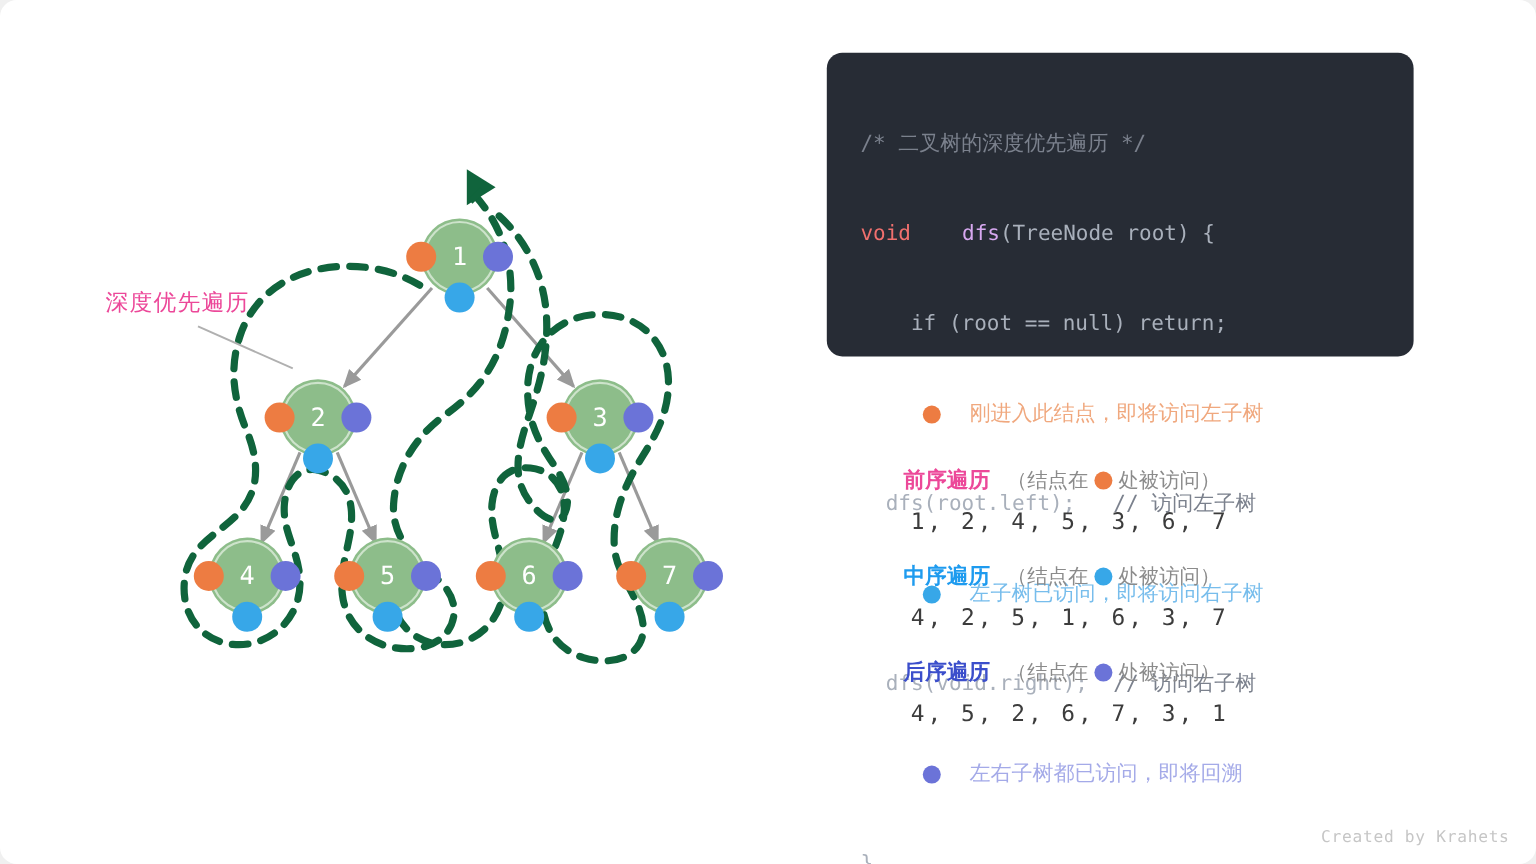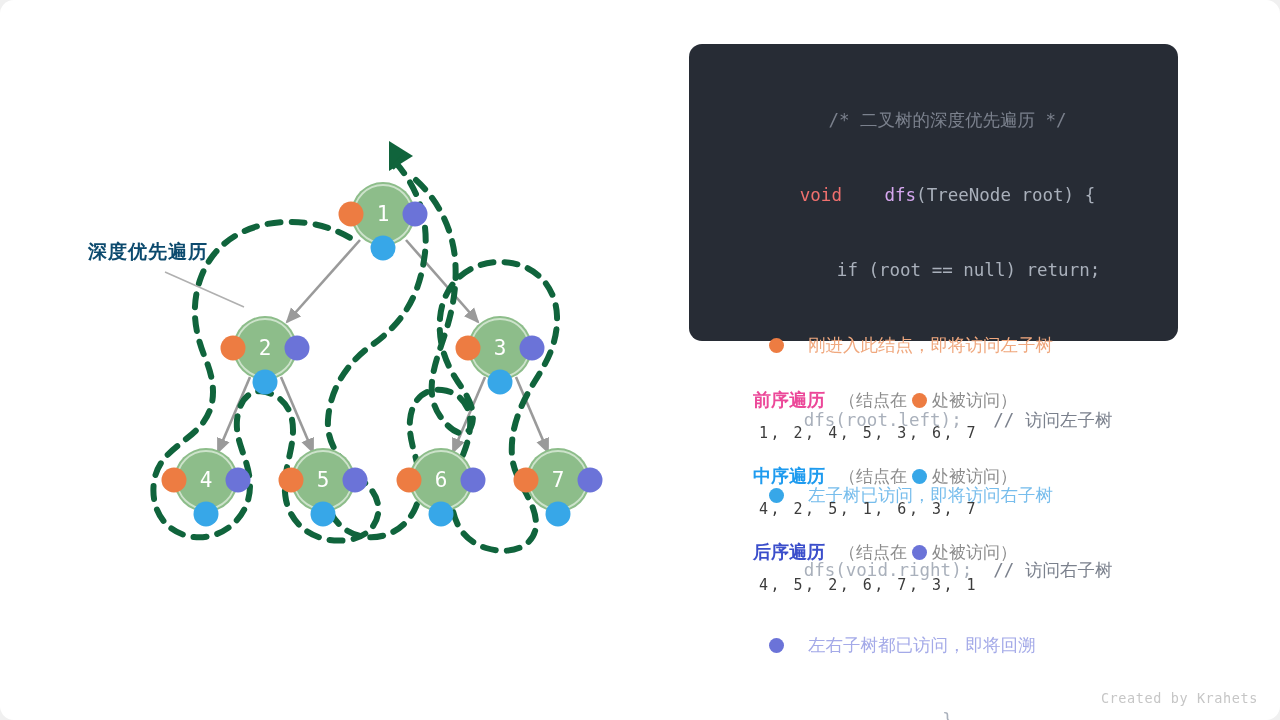--- a/index.html
+++ b/index.html
@@ -23,51 +23,50 @@
     position: absolute;
     left: 0; top: 0;
     width: 680px; height: 720px;
   }
   #tree-svg { position: absolute; left: 0; top: 0; }
 
   .dfs-label {
     position: absolute;
     left: 88px; top: 239px;
     font-size: 19px;
-    font-weight: bold;
-    color: #0c4a6e;
+    font-weight: normal;
+    color: #ec4899;
     letter-spacing: 1px;
     white-space: nowrap;
   }
 
   .node-num {
     position: absolute;
     font-size: 21px;
     color: #ffffff;
     font-family: "DejaVu Sans Mono", monospace;
     text-align: center;
     width: 40px;
     line-height: 40px;
     pointer-events: none;
   }
 
   
   #code-block {
     position: absolute;
     left: 689px; top: 44px;
-    width: 489px; height: 297px;
+    width: 489px; height: 253px;
     background: #272c35;
     border-radius: 13px;
     padding: 14px 0 0 28px;
     font-family: "DejaVu Sans Mono", monospace;
     font-size: 17.5px;
     line-height: 25px;
     color: #a9b0bb;
     white-space: pre;
-    text-align: center;
   }
   .c-comment { color: #7b818d; }
   .c-kw      { color: #f0706e; }
   .c-fn      { color: #d7a8f0; margin-left: 32px; }
   .c-plain   { color: #a9b0bb; }
   .code-line { height: 25px; }
   .code-ann { display: flex; align-items: center; gap: 24px; }
   .code-ann .dot {
     width: 15px; height: 15px; border-radius: 50%;
     display: inline-block; flex: 0 0 auto;
@@ -91,21 +90,21 @@
     margin-bottom: 2px;
   }
   .order-title { font-weight: bold; margin-right: 14px; }
   .order-note { color: #8b8b8b; font-size: 17px; display:flex; align-items:center; }
   .order-note .dot {
     width: 15px; height: 15px; border-radius: 50%;
     display: inline-block; margin: 0 5px;
   }
   .order-seq {
     font-family: "DejaVu Sans Mono", monospace;
-    font-size: 15px;
+    font-size: 19px;
     color: #3c3c3c;
     letter-spacing: 2.5px;
     margin: 12px 0 22px 6px;
   }
   .t-pre  { color: #ec4899; }
   .t-in   { color: #1e9bef; }
   .t-post { color: #3b4ecb; }
 
   
   #credit {

